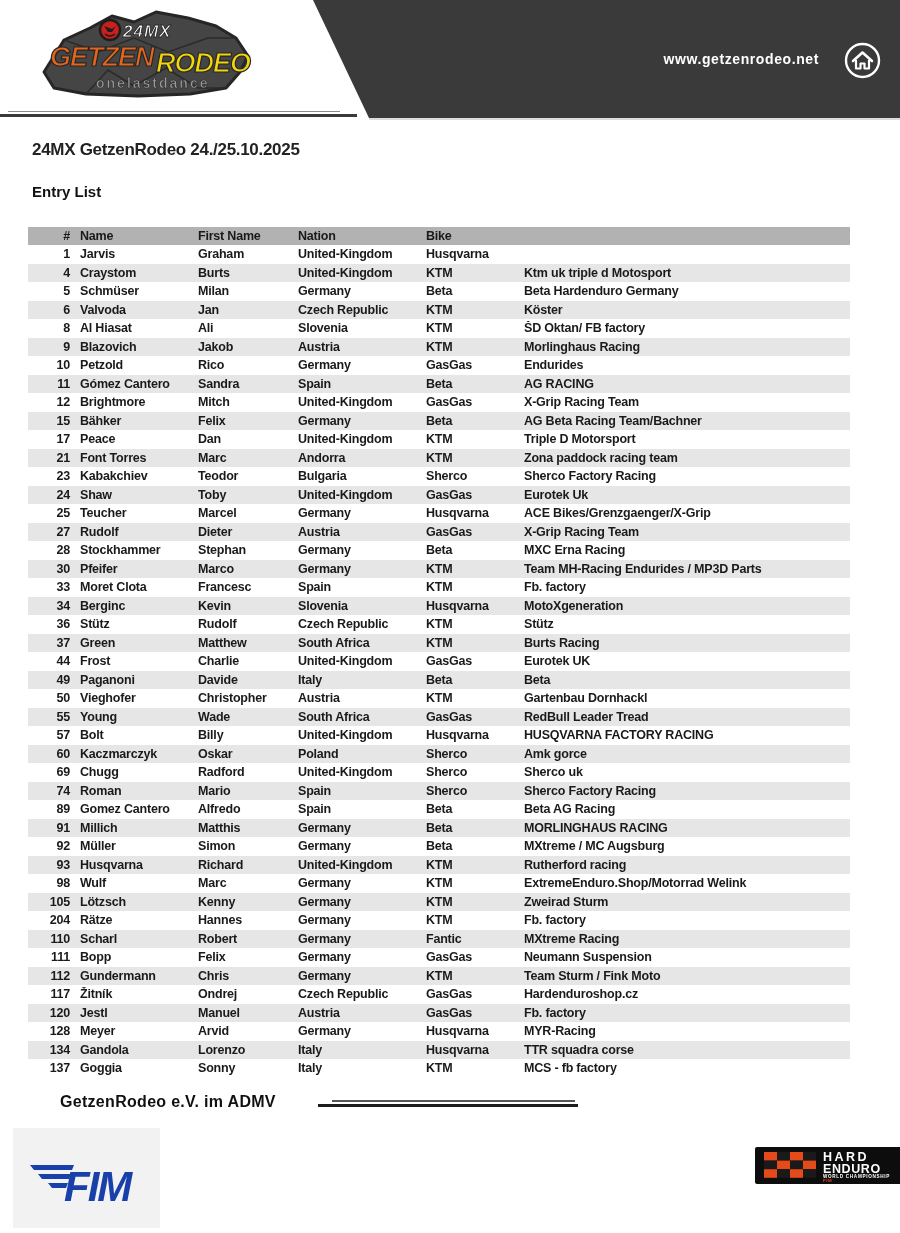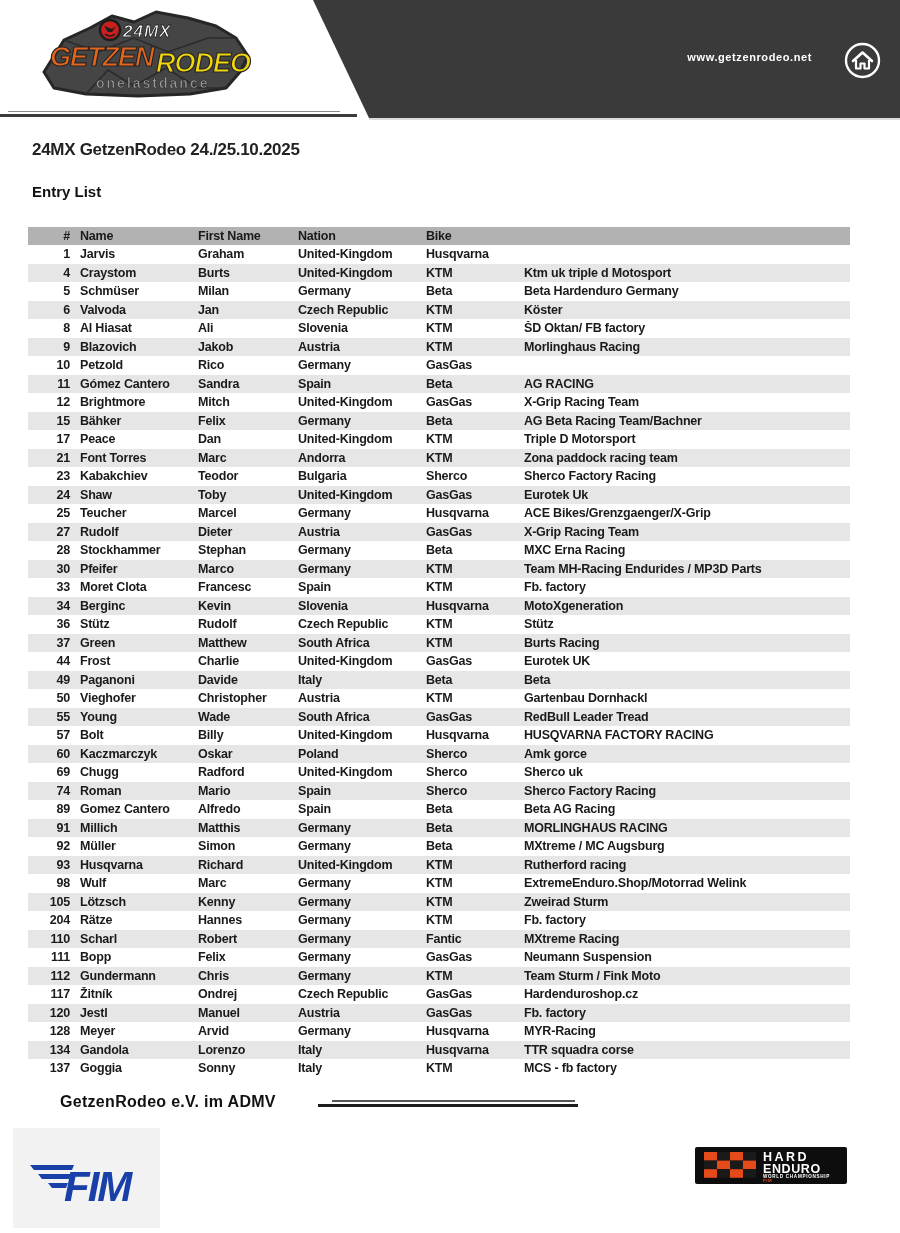--- a/index.html
+++ b/index.html
@@ -10,22 +10,22 @@
   }
 
   
   .band {
     position:absolute; top:0; left:0; width:900px; height:118px;
     background:#3a3a3a;
     clip-path:polygon(313px 0, 900px 0, 900px 118px, 369px 118px);
   }
   .band-shadow { position:absolute; top:118px; left:369px; width:531px; height:2px; background:#dcdcdc; }
   .website {
-    position:absolute; top:51px; right:88px; color:#fff;
-    font-size:11px; font-weight:700; letter-spacing:.6px; cursor:pointer;
+    position:absolute; top:51px; right:81px; color:#fff;
+    font-size:14px; font-weight:700; letter-spacing:.6px; cursor:pointer;
   }
   .home-btn { position:absolute; top:42px; left:844px; width:37px; height:37px; cursor:pointer; }
 
   .logo-wrap { position:absolute; top:8px; left:38px; width:220px; height:94px; }
 
   .rule-thin  { position:absolute; top:111px; left:8px;  width:332px; height:1px; background:#8a8a8a; }
   .rule-thick { position:absolute; top:114px; left:0;    width:357px; height:3px; background:#3a3a3a; }
 
   
   .page-title {
@@ -56,21 +56,21 @@
     position:absolute; top:1093px; left:60px;
     font-size:16px; font-weight:700; letter-spacing:.3px; color:#111;
   }
   .org-rule-thin  { position:absolute; top:1100px; left:332px; width:243px; height:1.5px; background:#555; }
   .org-rule-thick { position:absolute; top:1104px; left:318px; width:260px; height:2.5px; background:#1c1c1c; }
 
   .fim-box {
     position:absolute; top:1128px; left:13px; width:147px; height:100px;
     background:#f2f2f2; display:flex; align-items:center; justify-content:center;
   }
-  .hewc-box { position:absolute; top:1147px; left:695px; width:136px; height:37px; }
+  .hewc-box { position:absolute; top:1147px; left:755px; width:136px; height:37px; }
 </style>
 </head>
 <body>
 
 <div class="band"></div>
 <div class="band-shadow"></div>
 
 <div class="website">www.getzenrodeo.net</div>
 
 <div class="home-btn">
@@ -164,20 +164,21 @@
         <div class="cell c3">Austria</div>
         <div class="cell c4">KTM</div>
         <div class="cell c5">Morlinghaus Racing</div>
       </div>
       <div class="trow">
         <div class="cell c0">10</div>
         <div class="cell c1">Petzold</div>
         <div class="cell c2">Rico</div>
         <div class="cell c3">Germany</div>
         <div class="cell c4">GasGas</div>
+        <div class="cell c5">Endurides</div>
       </div>
       <div class="trow alt">
         <div class="cell c0">11</div>
         <div class="cell c1">Gómez Cantero</div>
         <div class="cell c2">Sandra</div>
         <div class="cell c3">Spain</div>
         <div class="cell c4">Beta</div>
         <div class="cell c5">AG RACING</div>
       </div>
       <div class="trow">

